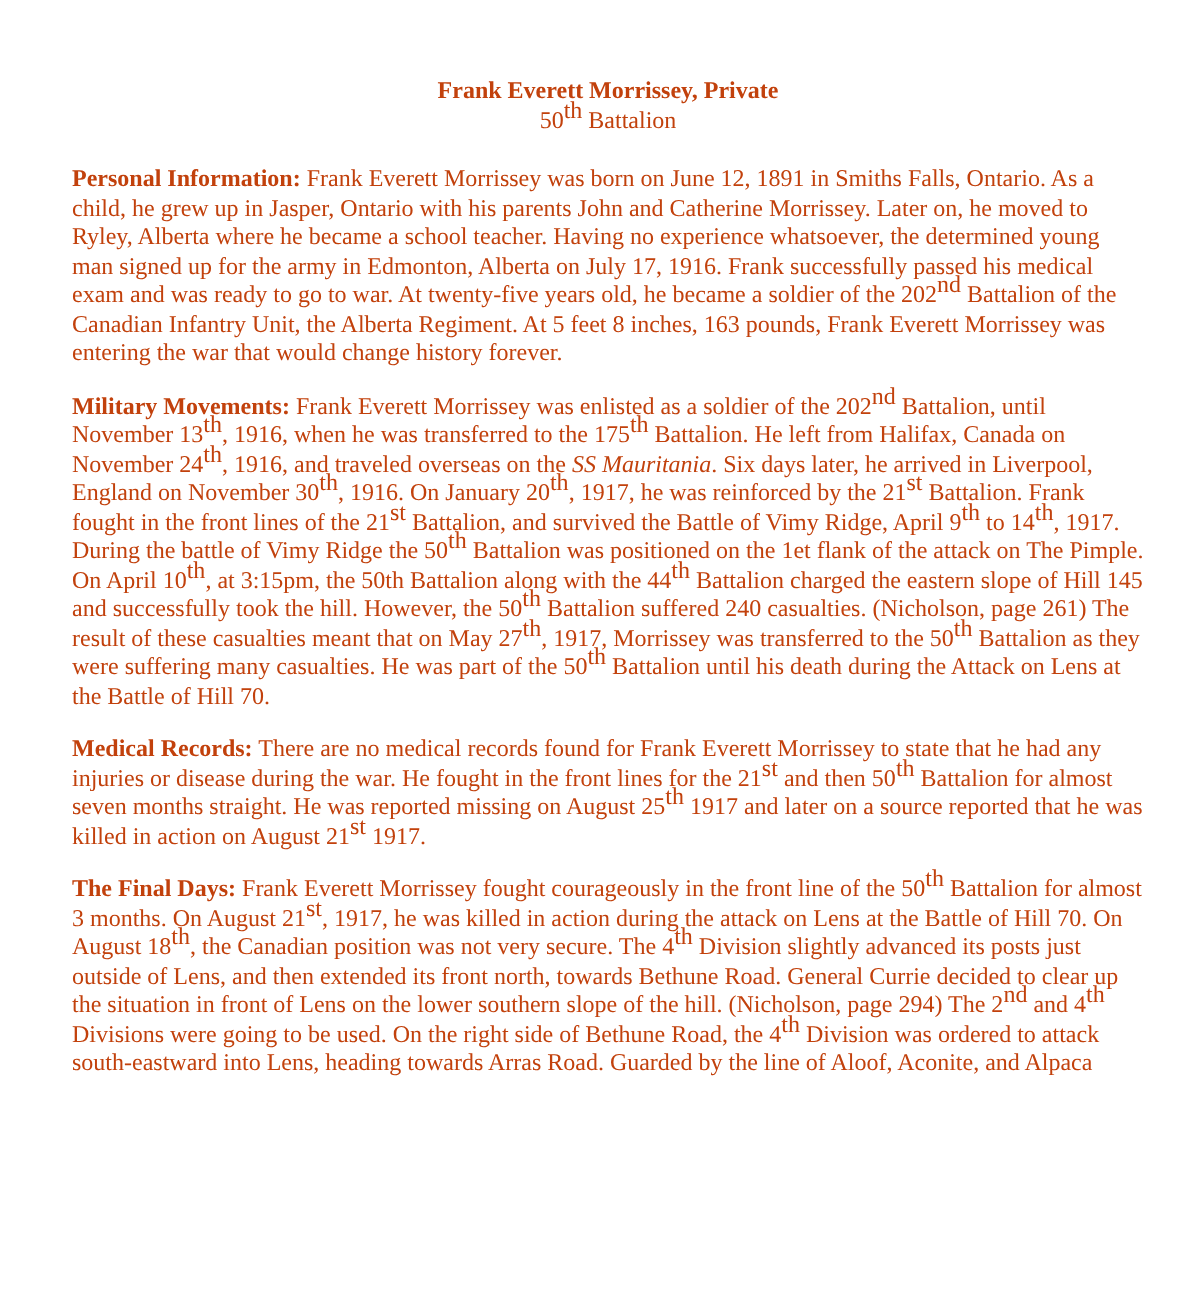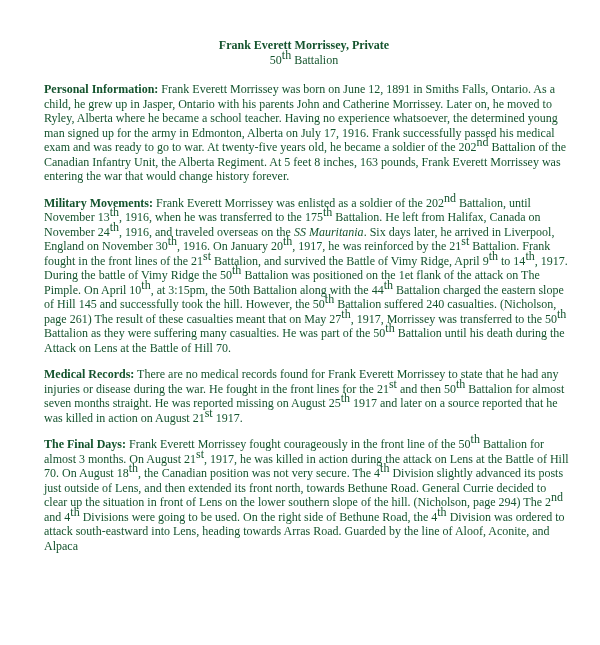--- a/index.html
+++ b/index.html
@@ -5,21 +5,21 @@
   html, body {
     margin: 0;
     padding: 0;
     background: #ffffff;
   }
   .page {
     box-sizing: border-box;
     width: 600px;
     height: 645px;
     background: #ffffff;
-    color: #14532d;
+    color: #c2410c;
     font-family: "Liberation Serif", "DejaVu Serif", serif;
     padding: 38px 28px 0 36px;
     overflow: hidden;
   }
   .content {
     width: 536px;
     font-size: 12px;
     line-height: 14.5px;
     text-align: left;
   }
@@ -28,21 +28,21 @@
     margin-bottom: 15px;
   }
   .title-line {
     font-size: 12px;
     line-height: 14.5px;
   }
   .title-line.bold {
     font-weight: bold;
   }
   p.section {
-    margin: 0 0 12px 8px;
+    margin: 0 0 12px 0;
   }
   .heading {
     font-weight: bold;
   }
   sup {
     font-size: 12px;
     line-height: 0;
     vertical-align: super;
   }
   i {

